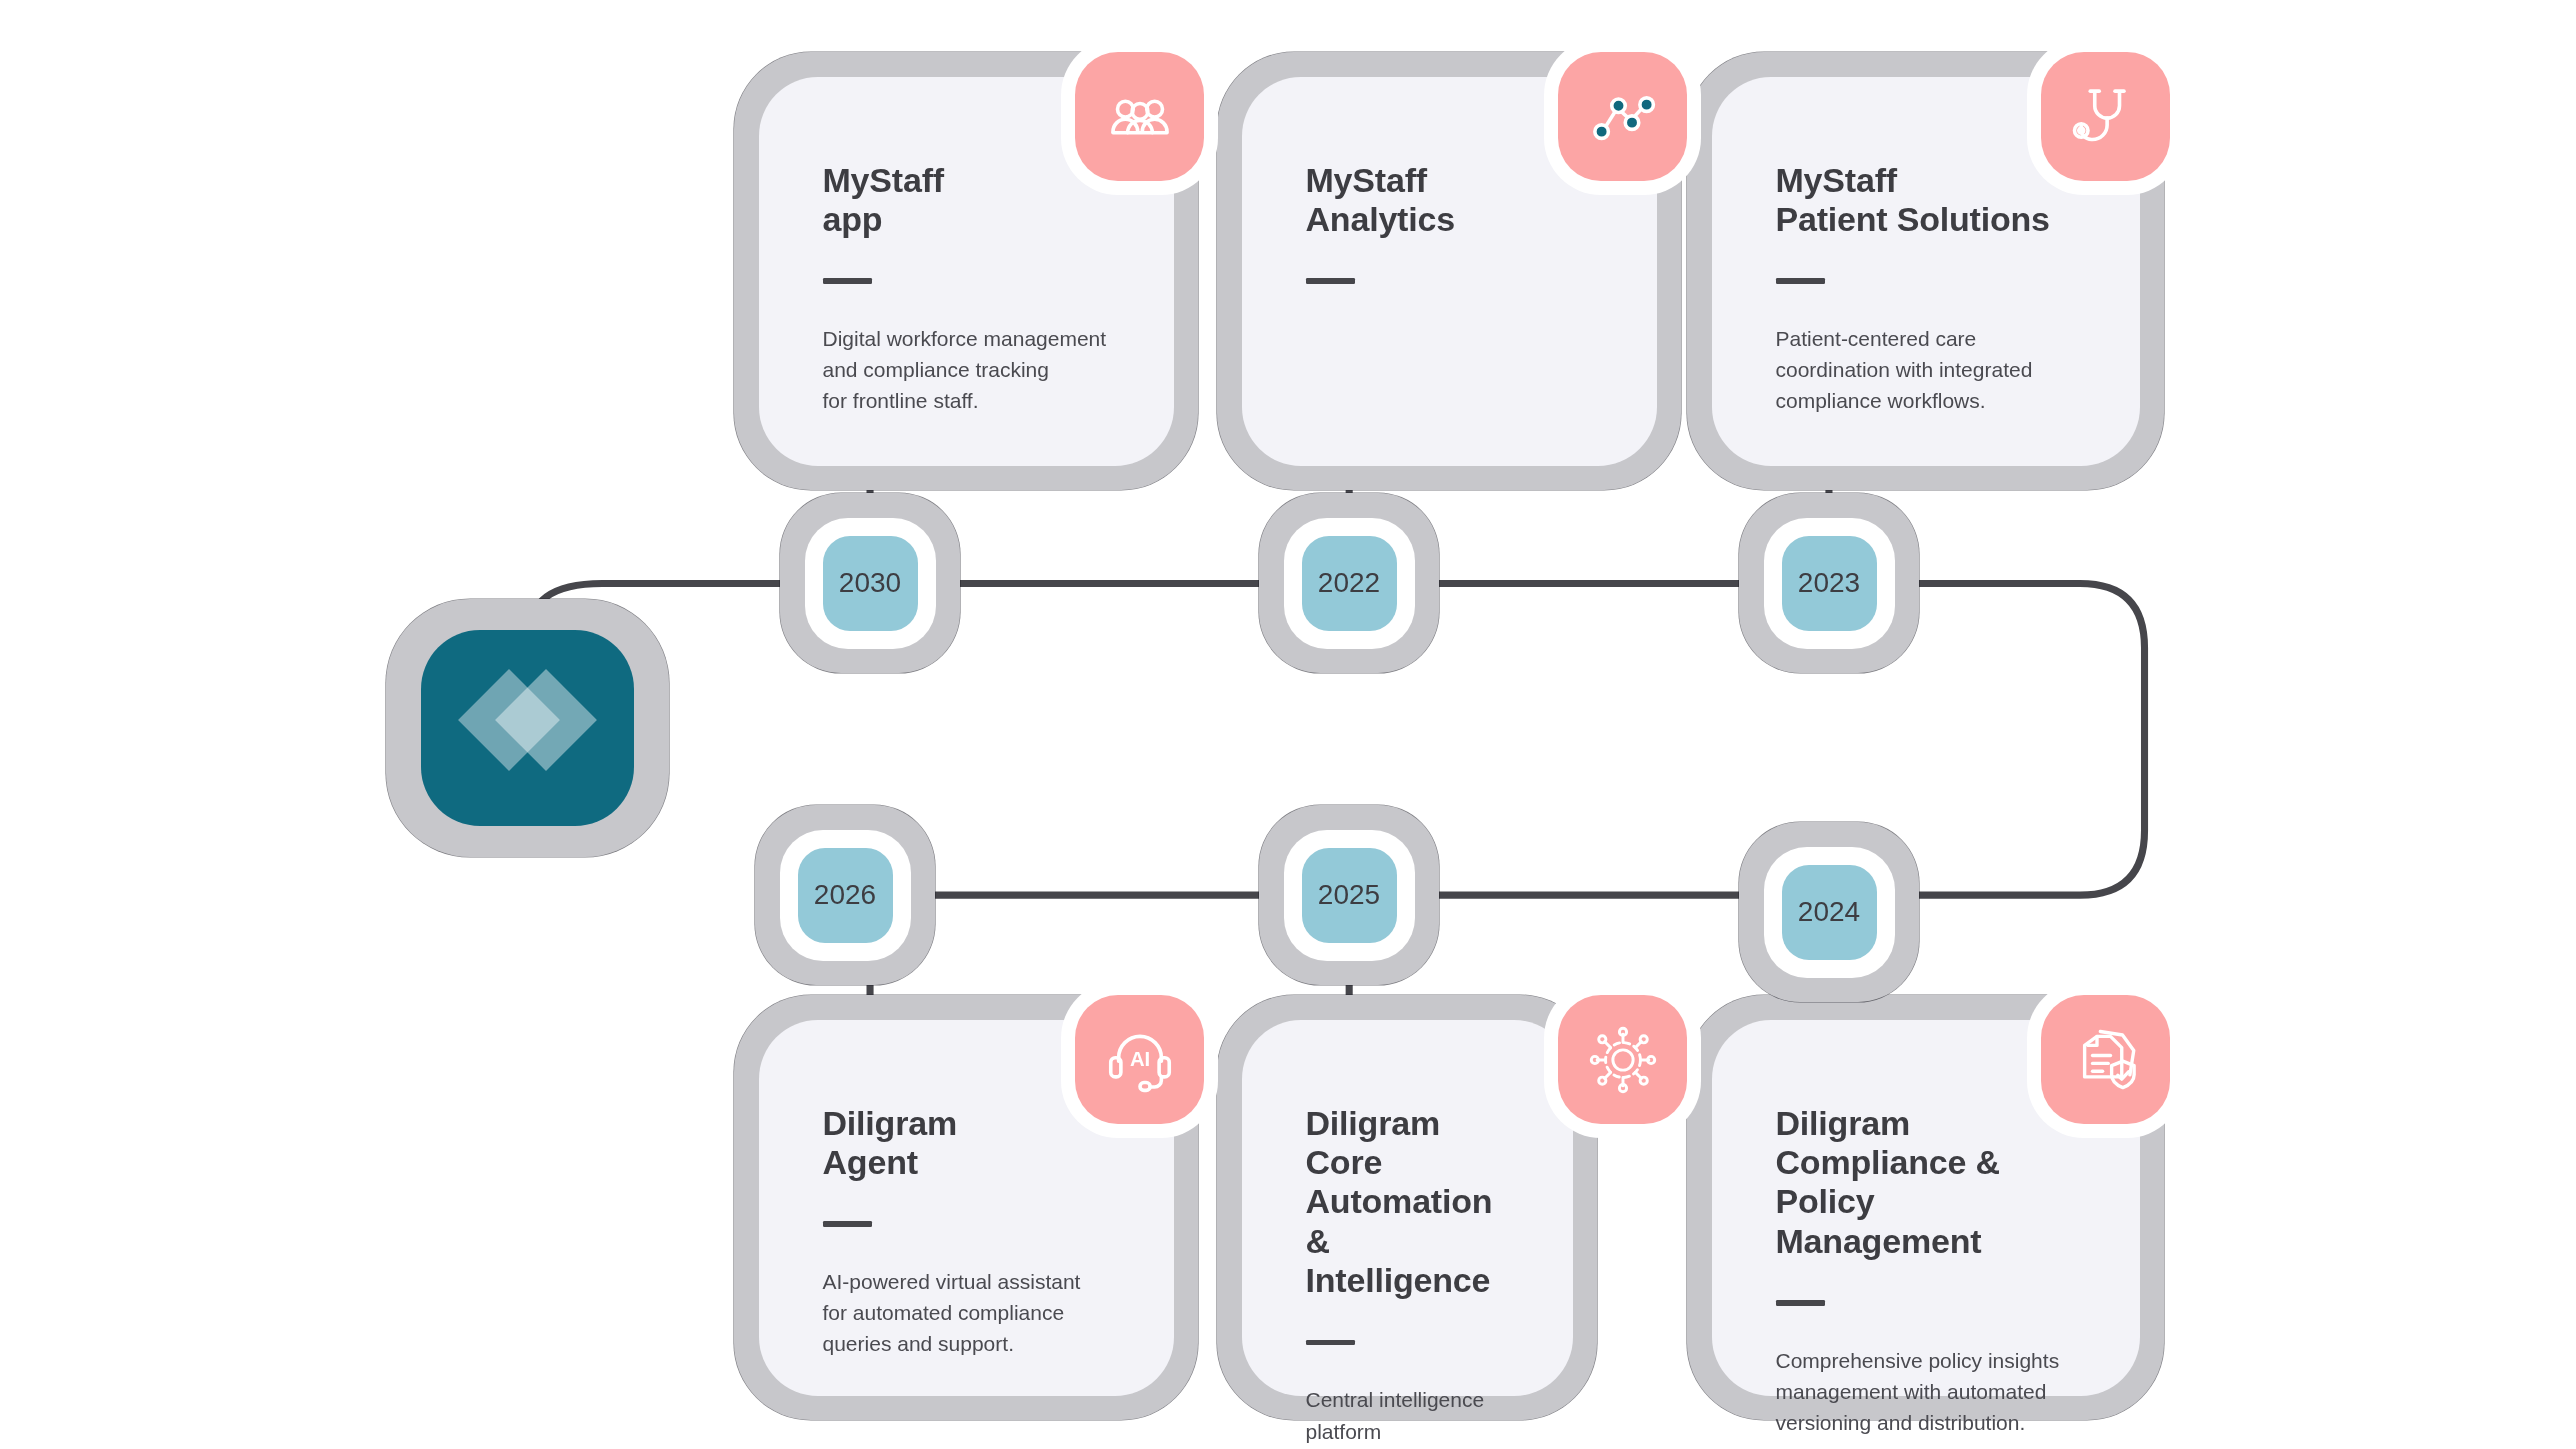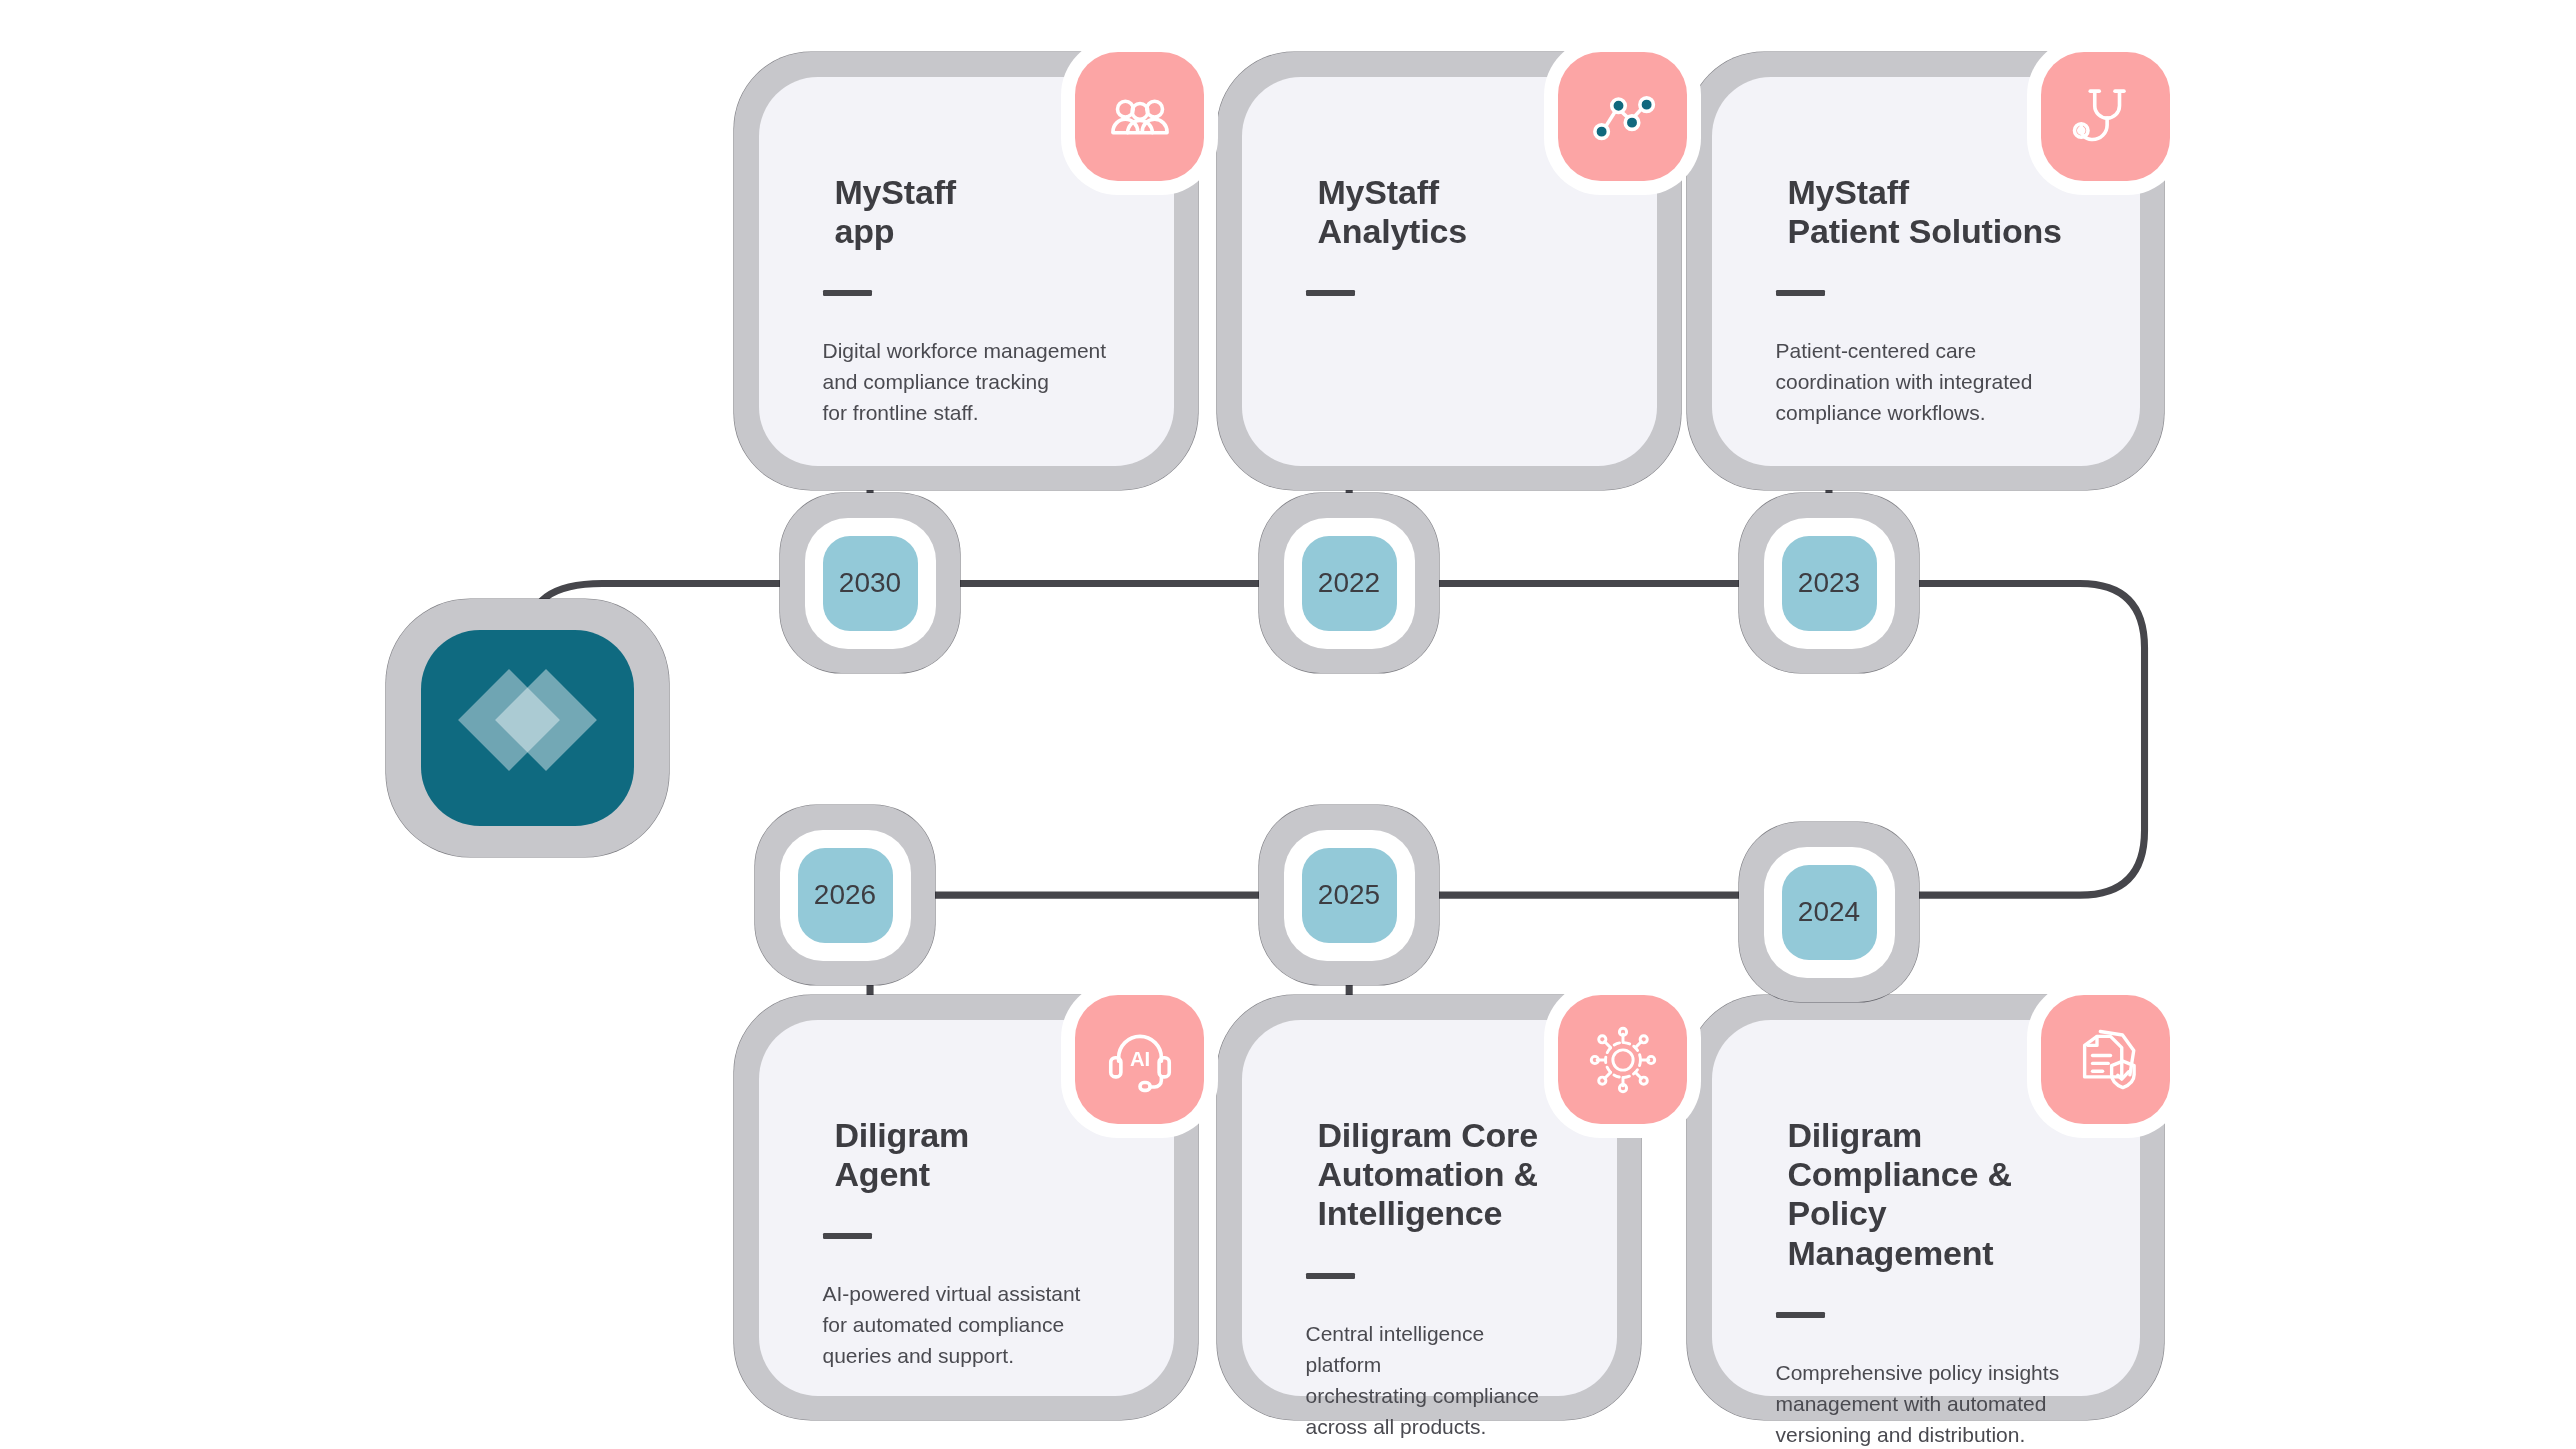--- a/index.html
+++ b/index.html
@@ -33,21 +33,21 @@
     position:absolute;
     left:64px;top:84px;right:58px;
   }
   .card-title{
     color:#3d3d42;
     font-size:34px;
     font-weight:bold;
     line-height:1.16;
     letter-spacing:-0.2px;
     white-space:pre-line;
-    margin:12px;
+    margin:0;
   }
   .card-rule{
     width:49px;height:5.8px;
     background:#46464b;
     border-radius:1.3px;
     margin:39px 0 0 0;
   }
   .card-desc{
     margin-top:39px;
     color:#4a4a50;
@@ -268,21 +268,21 @@
     <svg viewBox="0 0 64 64" fill="none" stroke="#ffffff" stroke-width="3.2" stroke-linecap="round" stroke-linejoin="round">
       <path d="M13 33v-3a19 19 0 0 1 38 0v3"></path>
       <rect x="6" y="30" width="9" height="17" rx="4"></rect>
       <rect x="49" y="30" width="9" height="17" rx="4"></rect>
       <path d="M51 47v3a6 6 0 0 1-6 6h-4"></path>
       <rect x="32" y="52" width="9" height="7" rx="3.5"></rect>
       <text x="32" y="37" font-family="Liberation Sans, sans-serif" font-size="18" font-weight="bold" fill="#ffffff" stroke="none" text-anchor="middle">AI</text>
     </svg>
   </div>
 
-  <div class="card-frame" style="left:1217px;top:995px;width:424px;height:425px;">
+  <div class="card-frame" style="left:1217px;top:995px;width:380px;height:425px;">
     <div class="card-inner">
       <div class="card-body">
         <div class="card-title">Diligram Core
 Automation &amp;
 Intelligence</div>
         <div class="card-rule"></div>
         <div class="card-desc">Central intelligence platform
 orchestrating compliance
 across all products.</div>
       </div>

